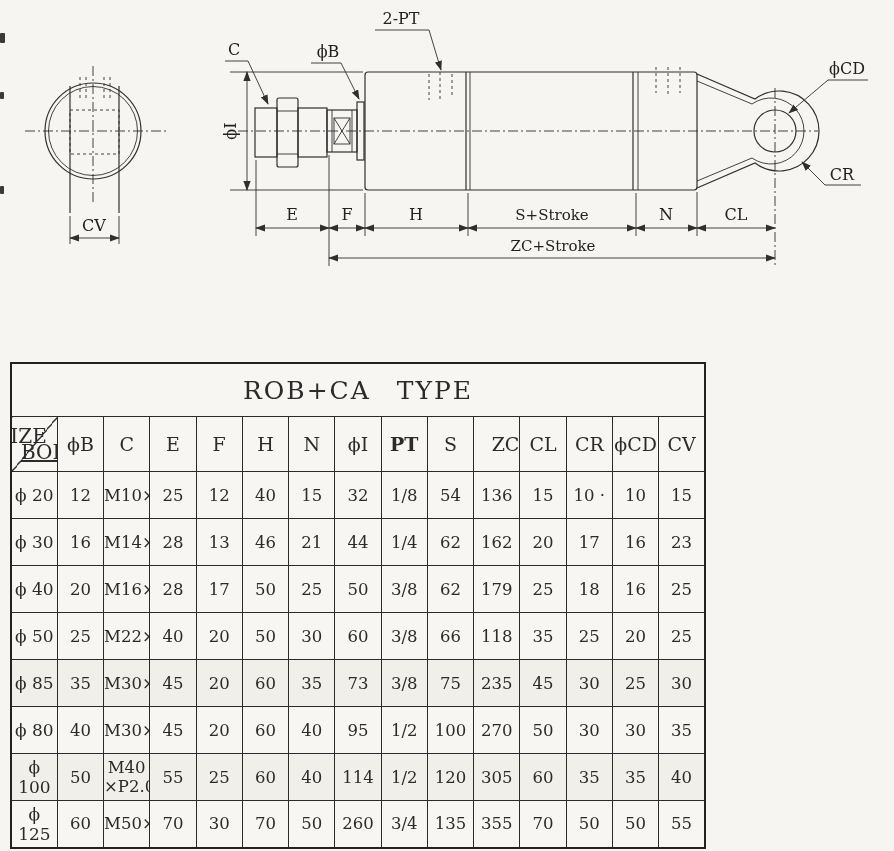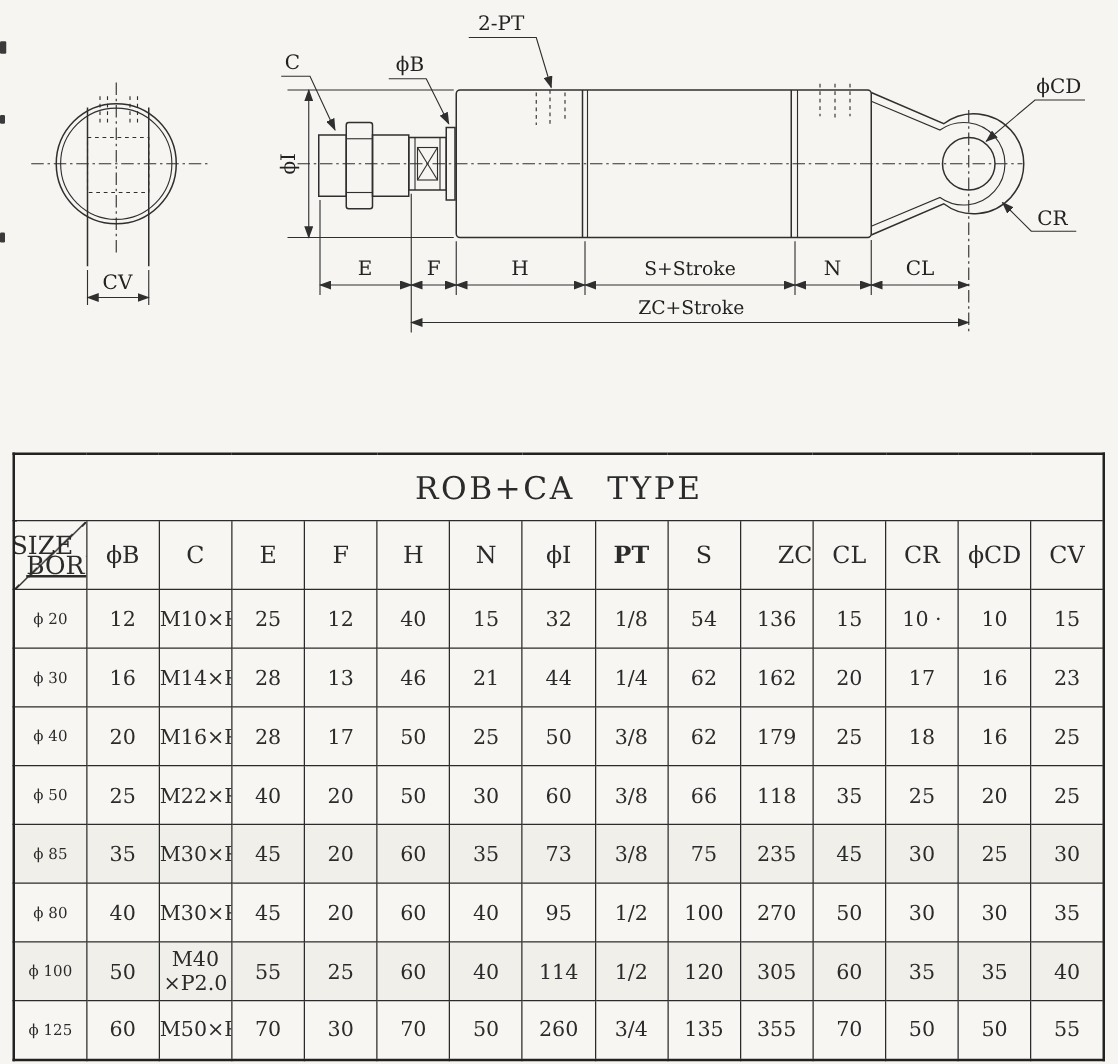--- a/index.html
+++ b/index.html
@@ -15,36 +15,36 @@
   .drawing .thin{stroke:#2f2f2f;stroke-width:0.9;fill:none;}
   .drawing .dash{stroke-dasharray:3 3;}
   .drawing .cl{stroke-dasharray:10 3 2 3;}
   .drawing .dim{stroke:#2f2f2f;stroke-width:0.9;fill:none;}
   .drawing text{fill:#222;font-family:"DejaVu Serif","Liberation Serif",serif;font-size:16px;}
   .drawing text.small{font-size:15px;}
   
   .speck{position:absolute;background:#3a3a3a;border-radius:1px;}
   
   .spec-table{
-    position:absolute;left:10px;top:362px;width:874px;height:483px;
+    position:absolute;left:10px;top:362px;width:696px;height:483px;
     border-collapse:collapse;table-layout:fixed;
     background:#f7f6f2;
   }
   .spec-table th,.spec-table td{
     border:1px solid #2b2b2b;text-align:center;vertical-align:middle;
     font-weight:normal;padding:0;overflow:hidden;
   }
   .spec-table{border:2px solid #222;}
   .title-row th{
     height:52px;font-size:25px;letter-spacing:2px;word-spacing:16px;
   }
   .cols-row th{height:54px;font-size:19px;}
   .spec-table tbody tr{height:47px;}
   .spec-table tbody td{font-size:16.5px;}
-  .spec-table td.bore{font-size:12px;}
+  .spec-table td.bore{font-size:17px;}
   .spec-table tbody tr:nth-child(5),
   .spec-table tbody tr:nth-child(7){background:#f0efe9;}
   th.corner{
     width:13.4%;position:relative;font-size:20px;
     background:linear-gradient(to bottom right,
       transparent calc(50% - 0.7px),
       #2b2b2b calc(50% - 0.7px),
       #2b2b2b calc(50% + 0.7px),
       transparent calc(50% + 0.7px));
   }

